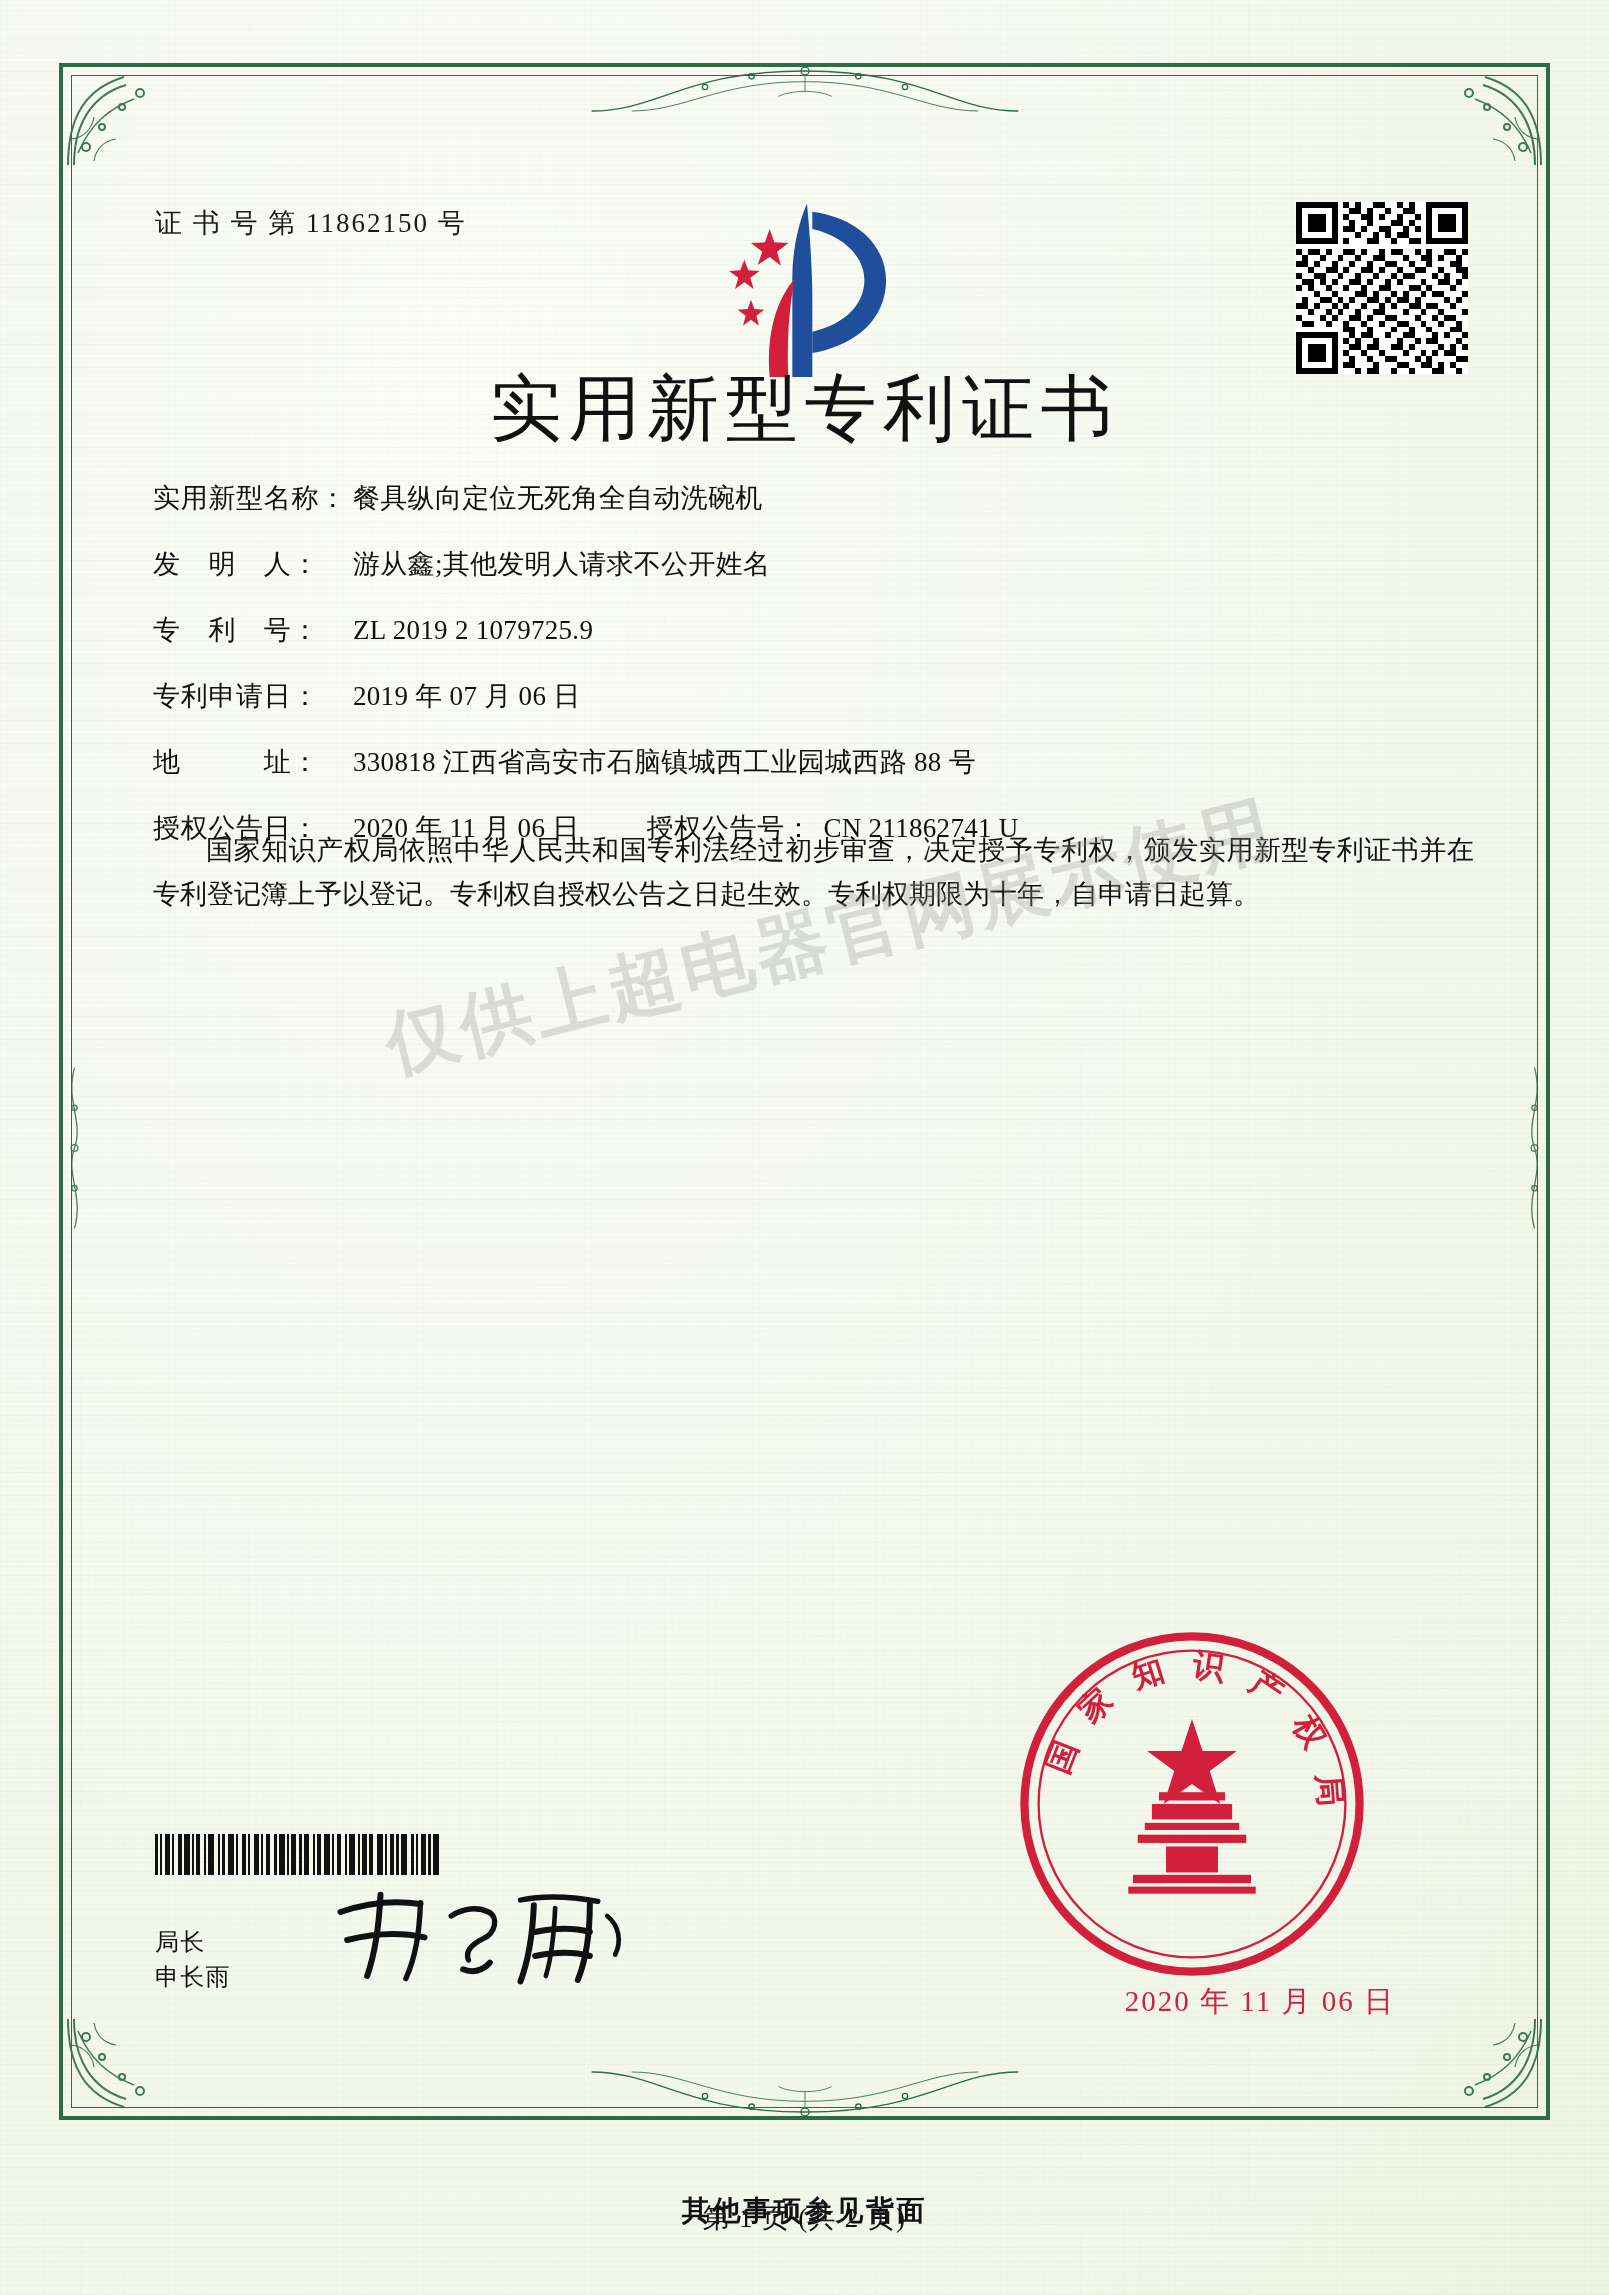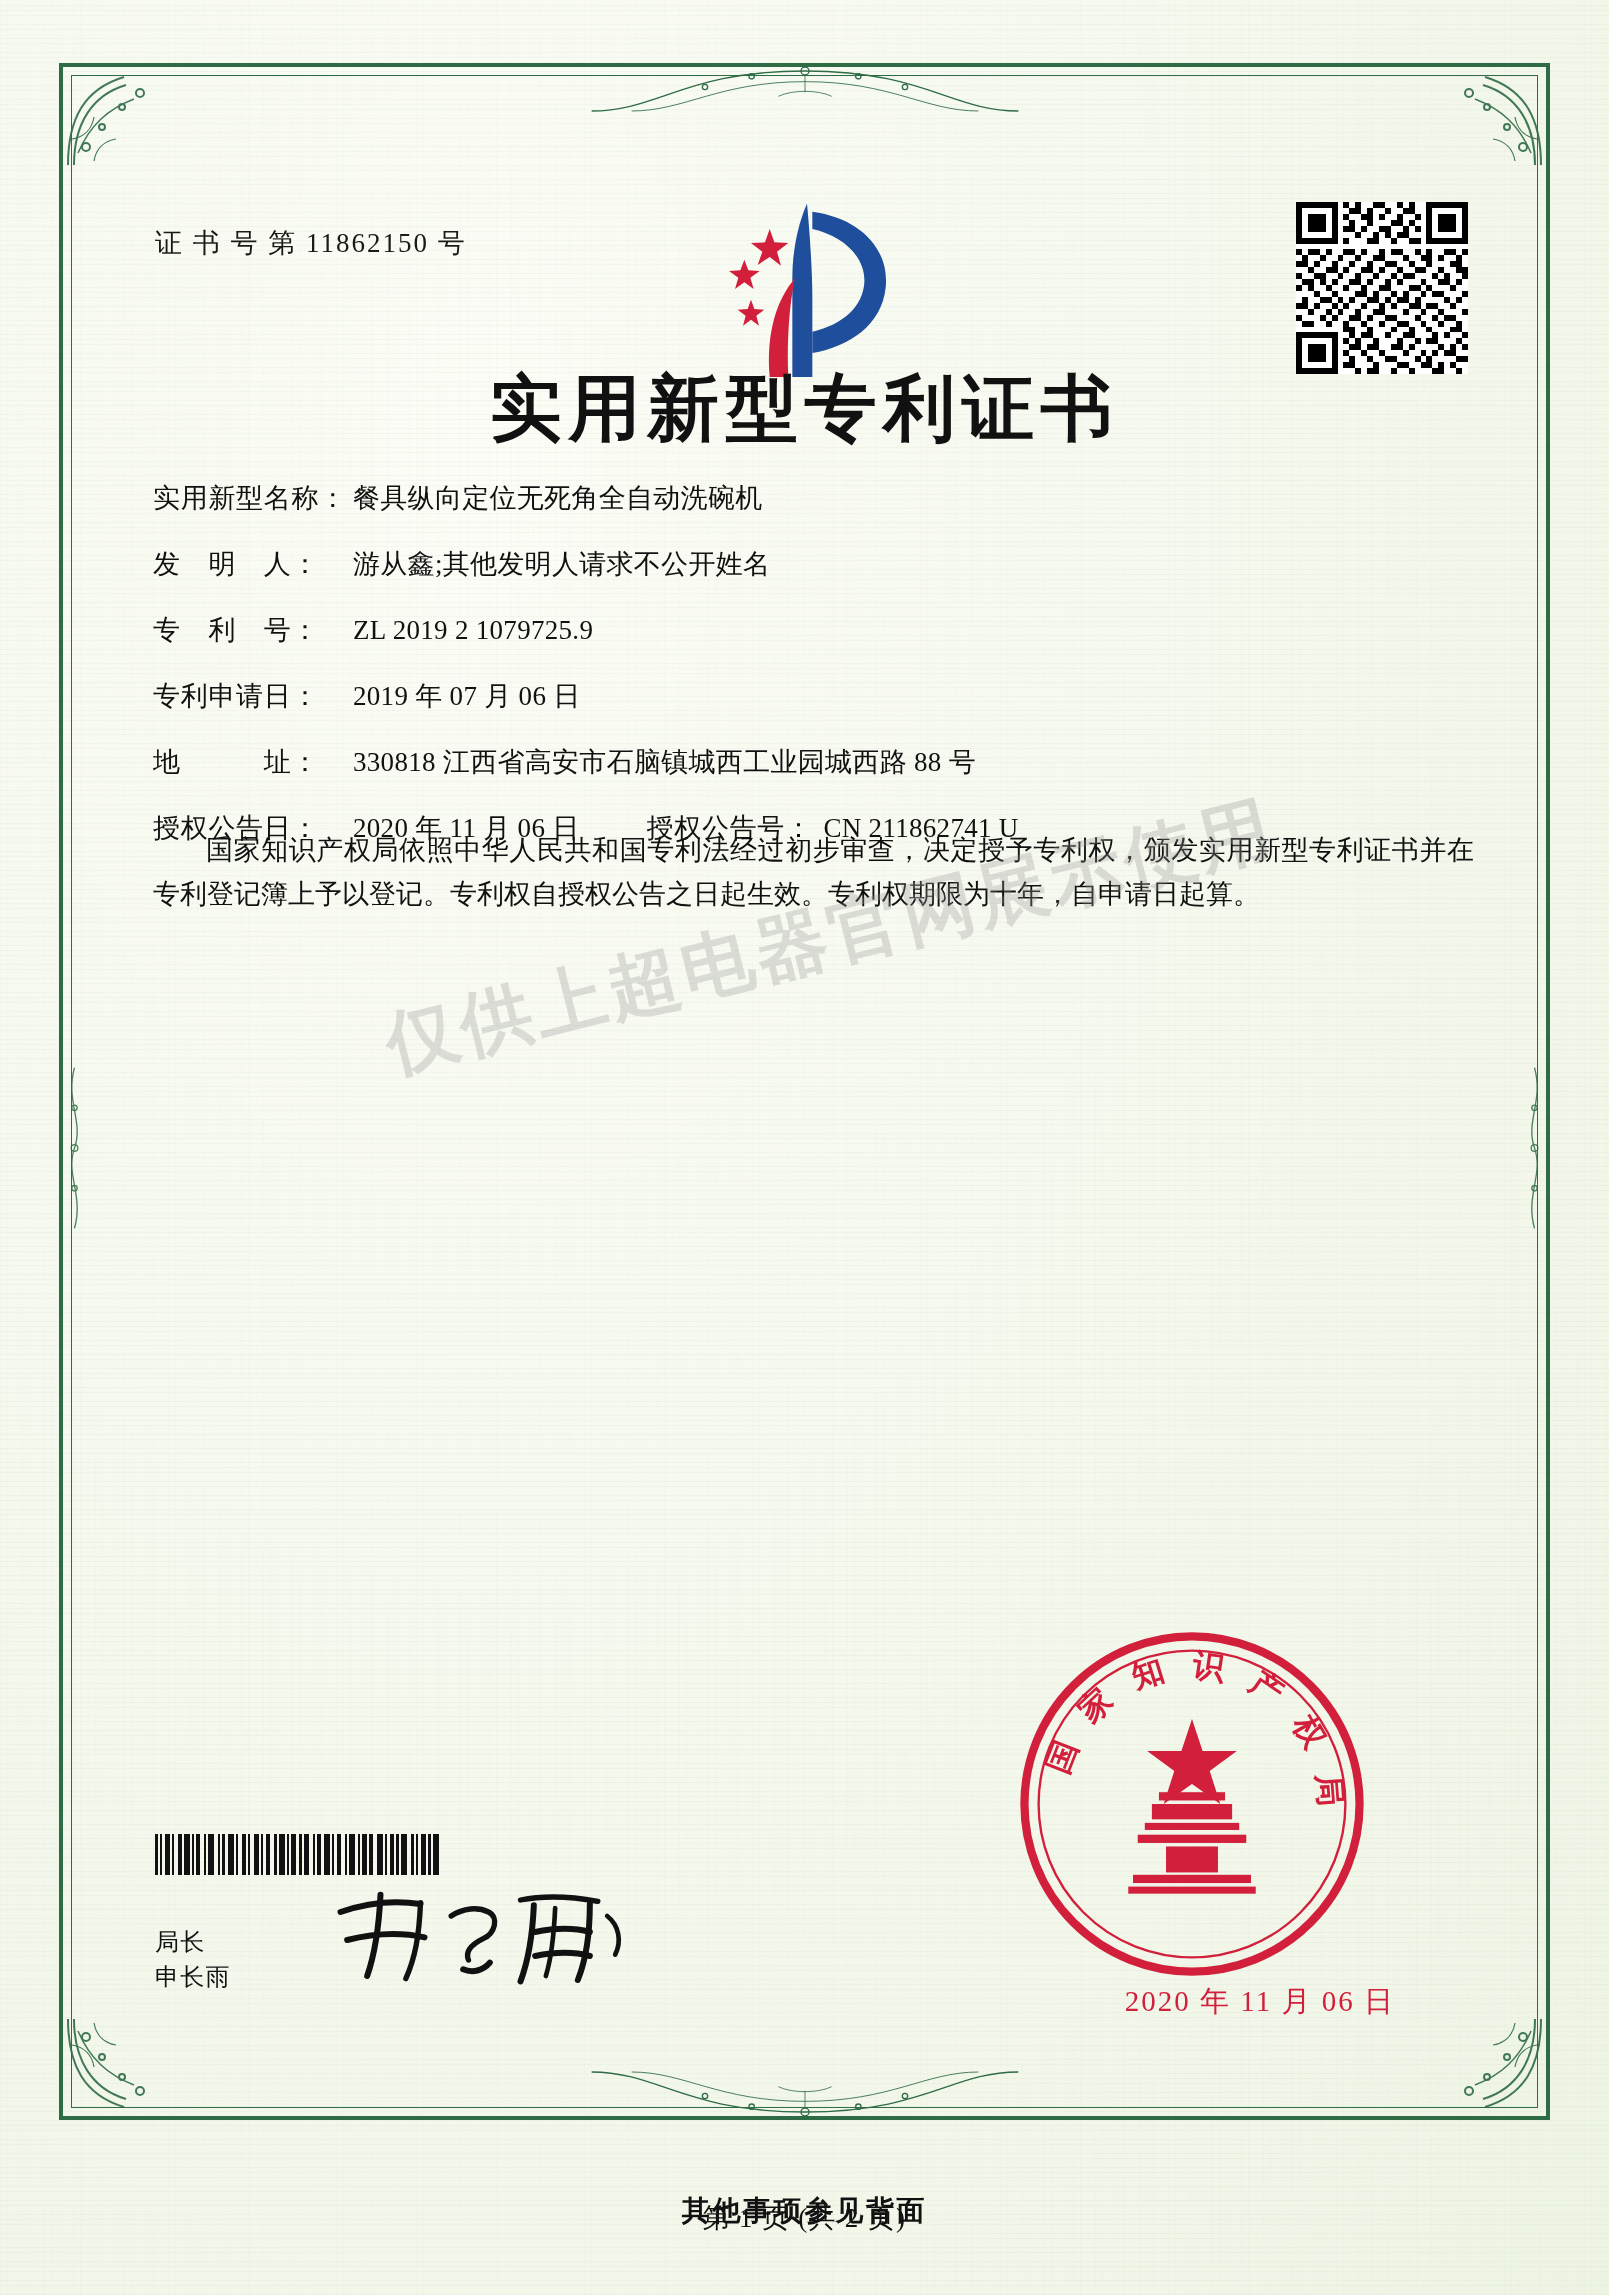--- a/index.html
+++ b/index.html
@@ -77,21 +77,21 @@
   .side-orn{position:absolute;width:27px;height:174px;color:#2f6b45;opacity:.85;}
   .side-orn svg{width:100%;height:100%;}
   .s-l{left:61px;top:50%;transform:translateY(-50%);}
   .s-r{right:61px;top:50%;transform:translateY(-50%) scaleX(-1);}
 
   .content{
     position:absolute;
     left:100px;top:114px;right:100px;bottom:200px;
   }
   .cert-no{
-    position:absolute;left:55px;top:111px;
+    position:absolute;left:55px;top:91px;
     font-size:27px;letter-spacing:2px;color:#1a1a1a;
     font-family:"Liberation Serif", serif;
     white-space:nowrap;
   }
   
   .logo{
     position:absolute;left:50%;top:84px;transform:translateX(-50%);
     width:220px;height:194px;
   }
   .logo svg{width:100%;height:100%;display:block;}
@@ -100,21 +100,21 @@
     position:absolute;right:41px;top:88px;
     width:172px;height:172px;
     background:#fff;
   }
   .qr svg{display:block;width:100%;height:100%;}
 
   .title{
     position:absolute;left:0;right:0;top:247px;
     text-align:center;
     font-size:72px;
-    font-weight:bold;
+    font-weight:normal;
     letter-spacing:6.7px;
     color:#111;
     font-family:"DejaVu Sans", sans-serif;
   }
   .fields{
     position:absolute;left:53px;right:27px;top:371px;
     font-size:27px;
     color:#111;
     line-height:1.0;
   }

